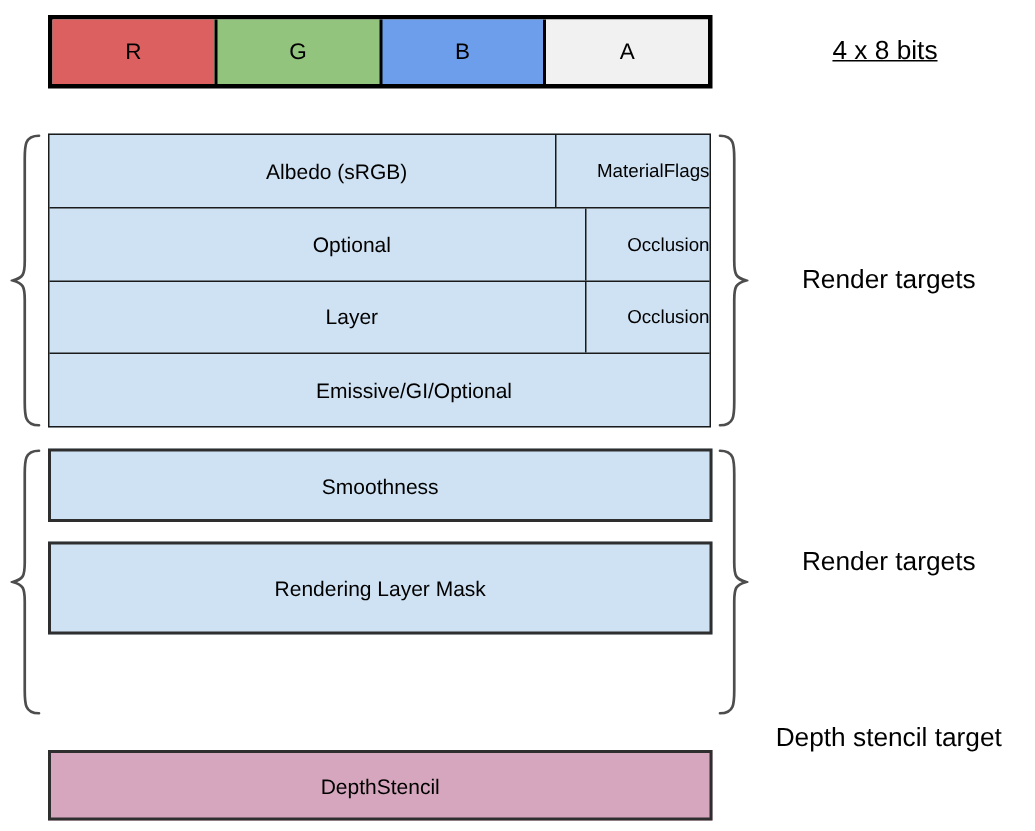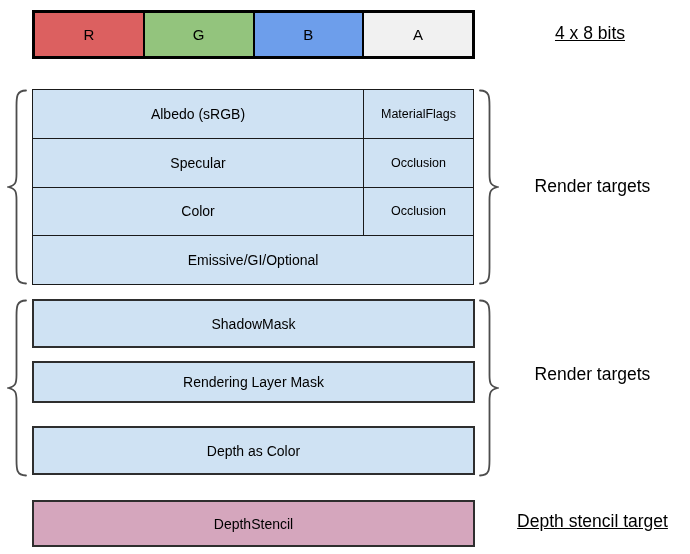--- a/index.html
+++ b/index.html
@@ -43,27 +43,29 @@
     border: 1.6px solid #1a1a1a;
     box-sizing: border-box;
     display: flex; flex-direction: column;
   }
   .rt-row { flex: 1; display: flex; border-top: 1.5px solid #1a1a1a; }
   .rt-row:first-child { border-top: none; }
   .rt-main {
     width: 330px; box-sizing: border-box;
     display: flex; align-items: center; justify-content: center;
     font-size: 14px;
+    margin-left: 46px;
   }
   .rt-main.full { width: 100%; }
   .rt-sub {
     flex: 1;
     border-left: 1.5px solid #1a1a1a;
     display: flex; align-items: center; justify-content: center;
     font-size: 12.5px;
+    padding-left: 27px;
   }
   .caption.rt { left: 505px; top: 176px; width: 175px; }
 
   
   .opt-box {
     position: absolute; left: 32px;
     width: 443px; height: 49px;
     box-sizing: border-box;
     border: 2px solid #2e2e2e;
     display: flex; align-items: center; justify-content: center;
@@ -73,21 +75,21 @@
 
   
   .ds-box {
     position: absolute; left: 32px; top: 500px;
     width: 443px; height: 47px;
     box-sizing: border-box;
     border: 2px solid #2e2e2e;
     display: flex; align-items: center; justify-content: center;
     font-size: 14px;
   }
-  .caption.ds { left: 495px; top: 511px; width: 195px; text-decoration: underline; }
+  .caption.ds { left: 495px; top: 481px; width: 195px; }
 
   
   .brace { position: absolute; }
   .brace path {
     fill: none;
     stroke: #4d4d4d;
     stroke-width: 1.8;
     stroke-linecap: round;
   }
 </style>
@@ -103,43 +105,42 @@
     <div class="bits-cell" style="background-color: rgb(241, 241, 241);">A</div>
   </div>
   <div class="caption bits">4 x 8 bits</div>
 
   <div class="rt-table" style="background-color: rgb(207, 226, 243);">
     <div class="rt-row">
       <div class="rt-main">Albedo (sRGB)</div>
       <div class="rt-sub">MaterialFlags</div>
     </div>
     <div class="rt-row">
-      <div class="rt-main">Specular</div>
+      <div class="rt-main">Optional</div>
       <div class="rt-sub">Occlusion</div>
     </div>
     <div class="rt-row">
-      <div class="rt-main">Color</div>
+      <div class="rt-main">Layer</div>
       <div class="rt-sub">Occlusion</div>
     </div>
     <div class="rt-row">
       <div class="rt-main full">Emissive/GI/Optional</div>
     </div>
   </div>
 
   <svg class="brace" style="left:7px; top:88px;" width="22" height="198" viewBox="0 0 22 198">
     <path d="M 19 2.5 C 9.5 2.5, 9.5 9, 9.5 18 L 9.5 86 C 9.5 95, 8.5 97, 1.5 99 C 8.5 101, 9.5 103, 9.5 112 L 9.5 180 C 9.5 189, 9.5 195.5, 19 195.5"></path>
   </svg>
   <svg class="brace" style="left:477px; top:88px;" width="22" height="198" viewBox="0 0 22 198">
     <path d="M 3 2.5 C 12.5 2.5, 12.5 9, 12.5 18 L 12.5 86 C 12.5 95, 13.5 97, 20.5 99 C 13.5 101, 12.5 103, 12.5 112 L 12.5 180 C 12.5 189, 12.5 195.5, 3 195.5"></path>
   </svg>
   <div class="caption rt">Render targets</div>
 
-  <div class="opt-box" style="top: 299px; background-color: rgb(207, 226, 243);">ShadowMask</div>
-  <div class="opt-box" style="top: 361px; height: 42px; background-color: rgb(207, 226, 243);">Rendering Layer Mask</div>
-  <div class="opt-box" style="top: 426px; background-color: rgb(207, 226, 243);">Depth as Color</div>
+  <div class="opt-box" style="top: 299px; background-color: rgb(207, 226, 243);">Smoothness</div>
+  <div class="opt-box" style="top: 361px; height: 62px; background-color: rgb(207, 226, 243);">Rendering Layer Mask</div>
 
   <svg class="brace" style="left:7px; top:298px;" width="22" height="180" viewBox="0 0 22 180">
     <path d="M 19 2.5 C 9.5 2.5, 9.5 9, 9.5 18 L 9.5 77 C 9.5 86, 8.5 88, 1.5 90 C 8.5 92, 9.5 94, 9.5 103 L 9.5 162 C 9.5 171, 9.5 177.5, 19 177.5"></path>
   </svg>
   <svg class="brace" style="left:477px; top:298px;" width="22" height="180" viewBox="0 0 22 180">
     <path d="M 3 2.5 C 12.5 2.5, 12.5 9, 12.5 18 L 12.5 77 C 12.5 86, 13.5 88, 20.5 90 C 13.5 92, 12.5 94, 12.5 103 L 12.5 162 C 12.5 171, 12.5 177.5, 3 177.5"></path>
   </svg>
   <div class="caption opt">
     <div>Render targets</div>
   </div>

